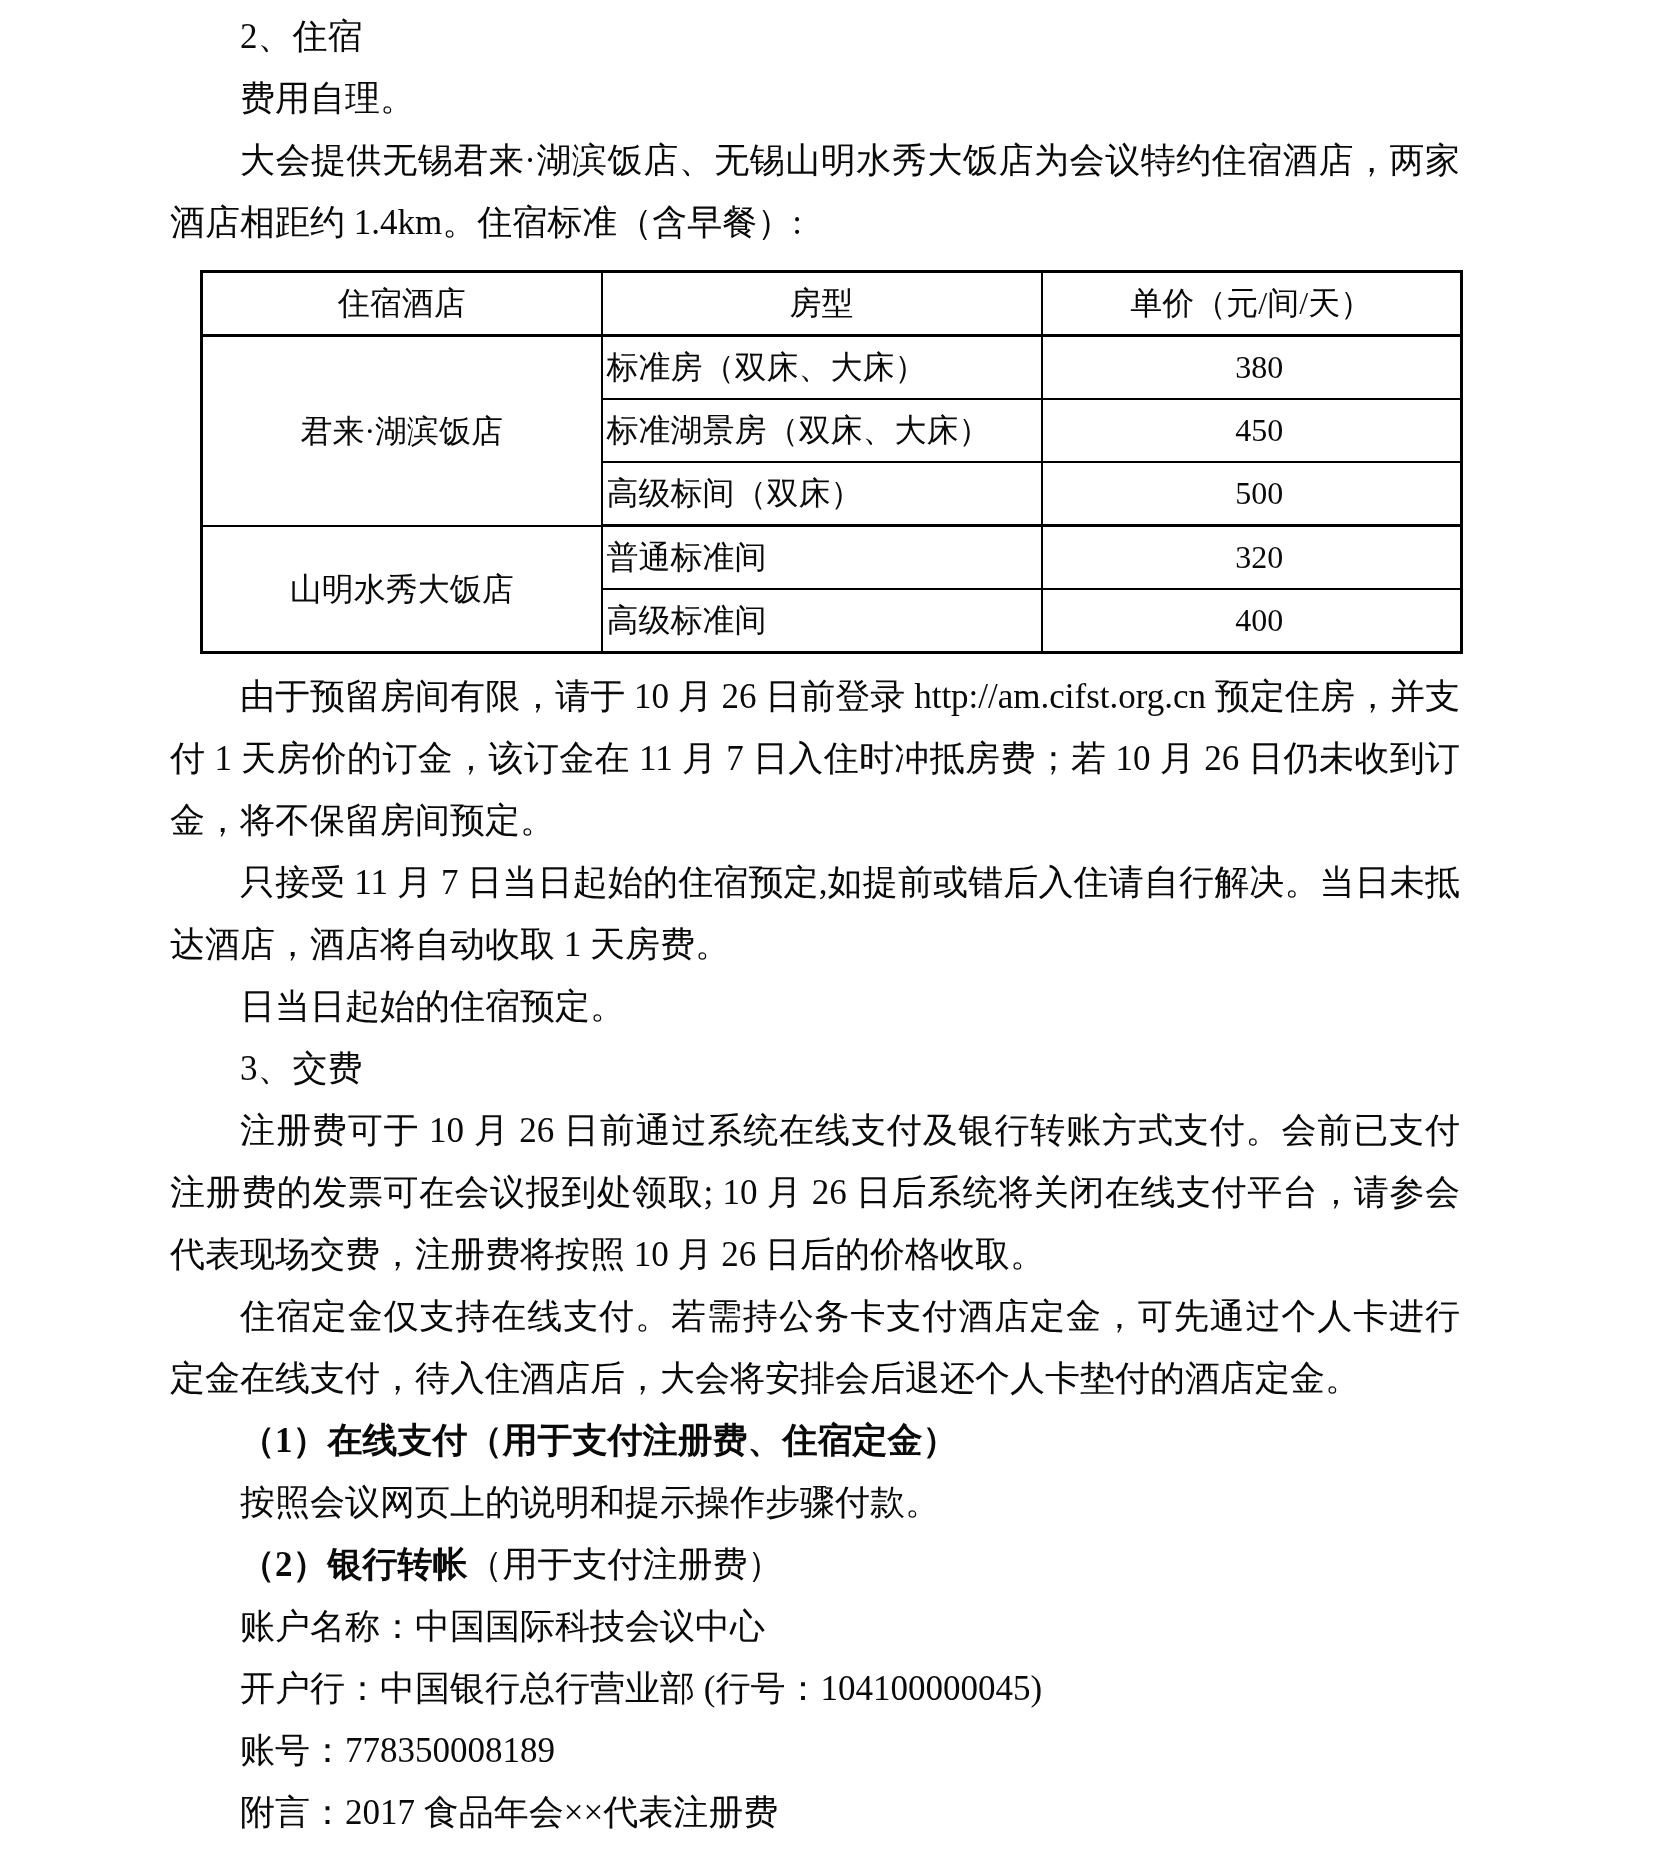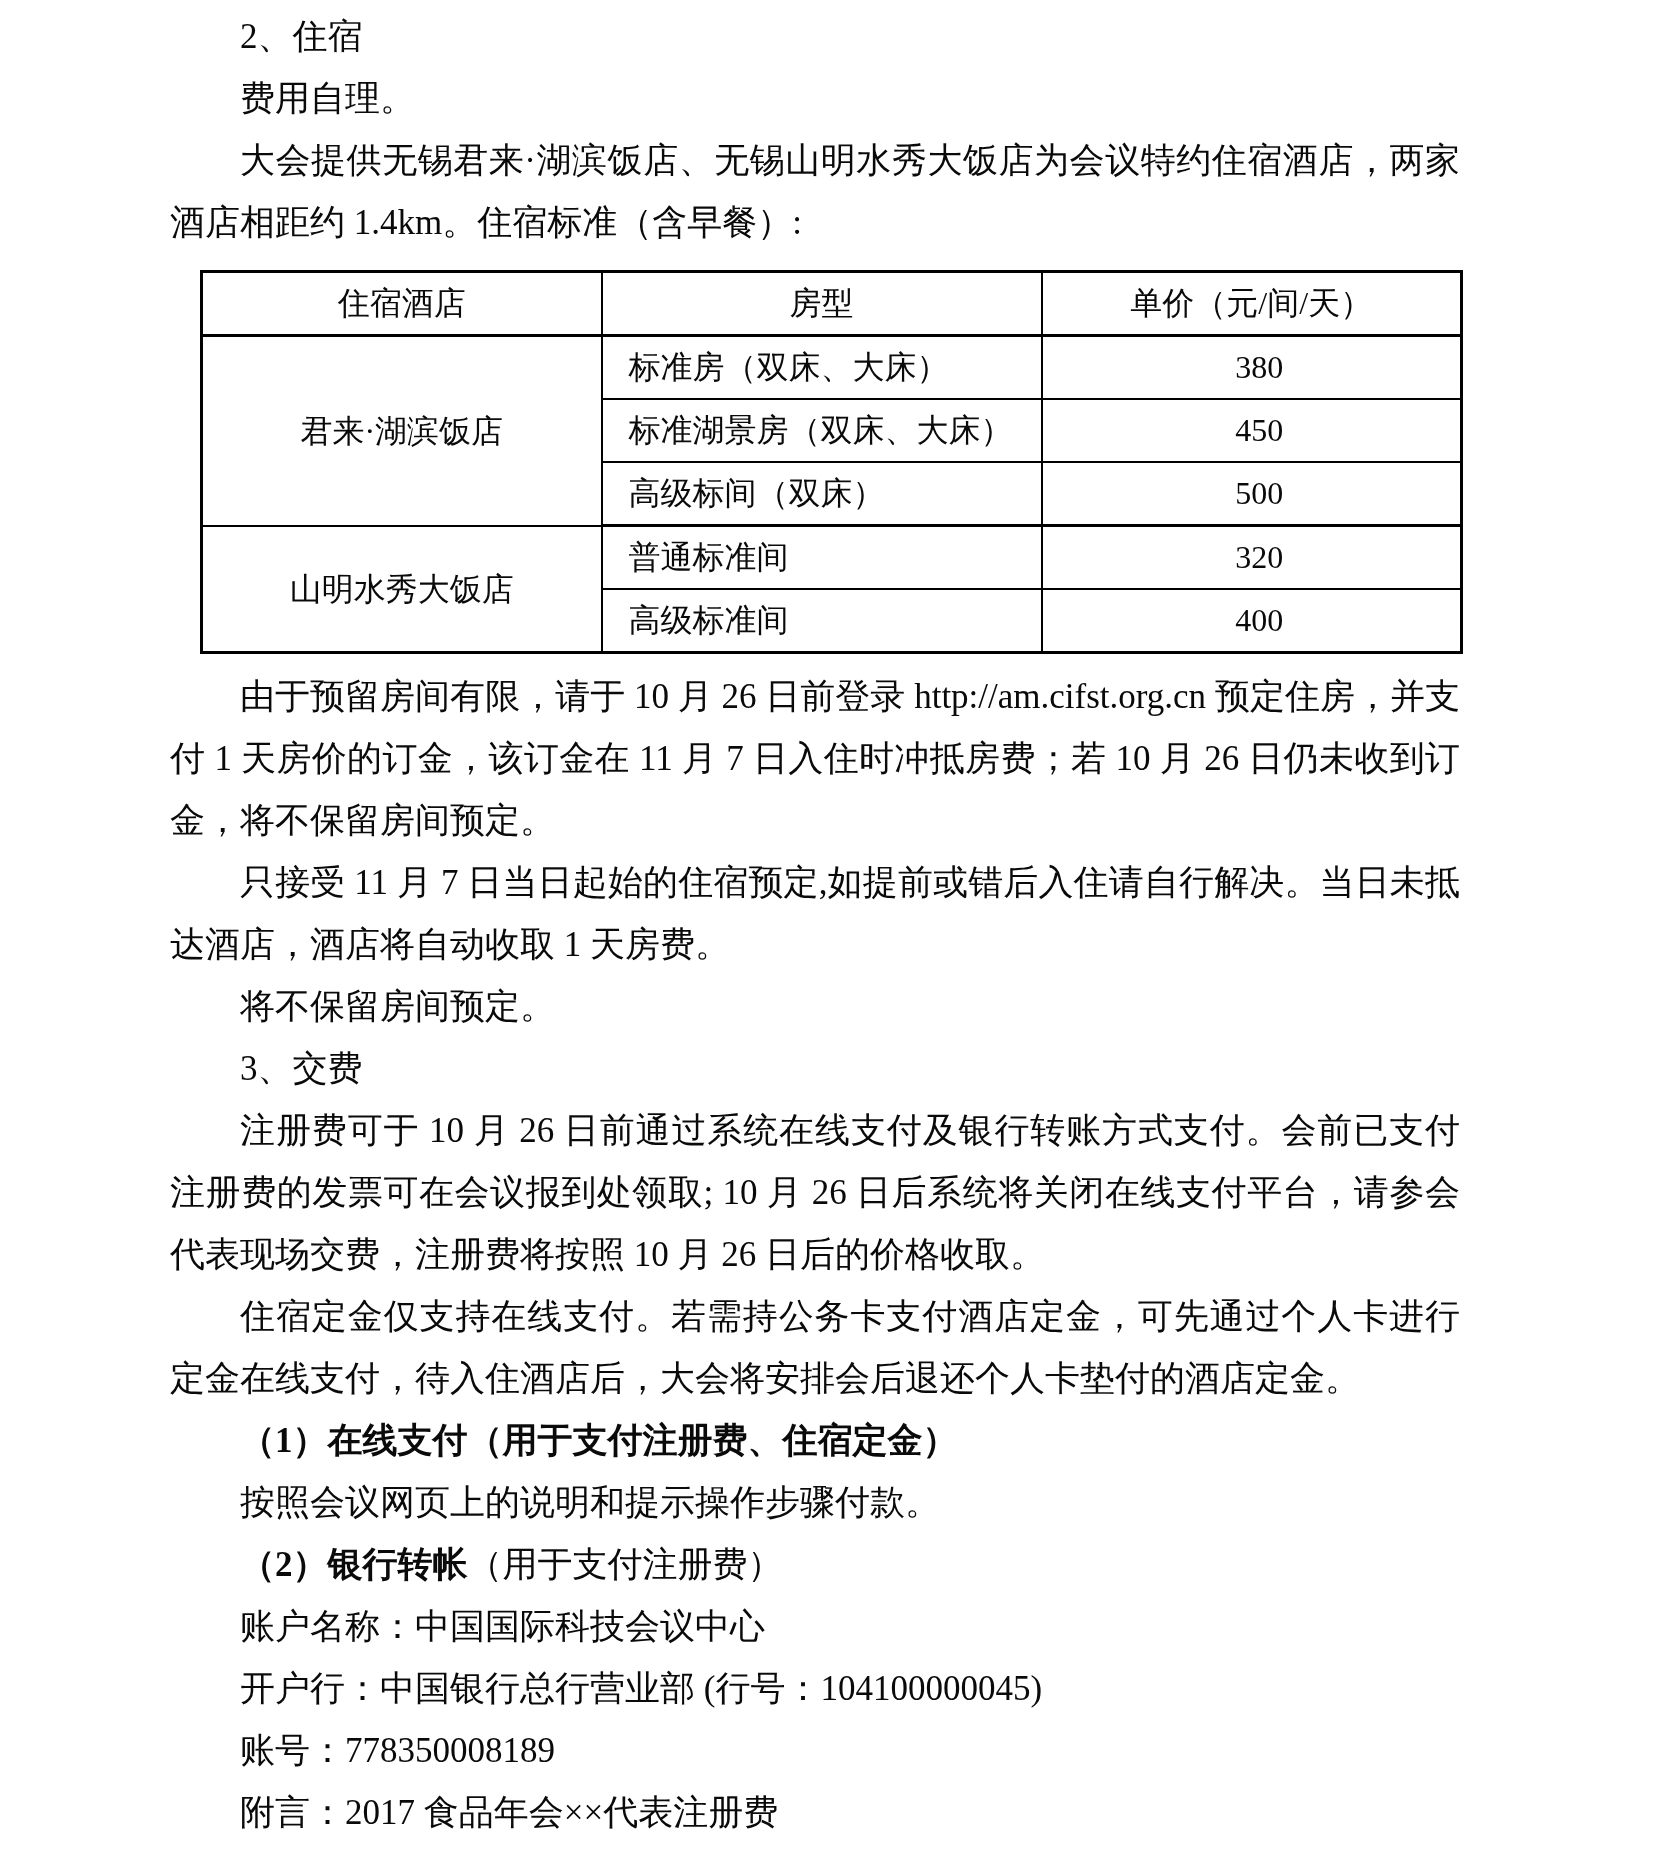--- a/index.html
+++ b/index.html
@@ -48,21 +48,21 @@
     height: 61px;
     padding: 0;
     vertical-align: middle;
     line-height: 1.2;
   }
   .price-table thead th {
     border-bottom: 3px solid #000;
     text-align: center;
   }
   .price-table td.hotel-cell { text-align: center; }
-  .price-table td.room-cell  { text-align: left; padding-left: 26px; }
+  .price-table td.room-cell  { text-align: left; padding-left: 4px; }
   .price-table td.price-cell { text-align: center; padding-left: 16px; }
   .price-table td.group-end  { border-bottom: 3px solid #000; }
 </style>
 </head>
 <body>
 
 <div class="doc">
 
   <h2>2、住宿</h2>
 
@@ -106,21 +106,21 @@
         <td class="room-cell">高级标准间</td>
         <td class="price-cell">400</td>
       </tr>
     </tbody>
   </table>
 
   <p>由于预留房间有限，请于 10 月 26 日前登录 http://am.cifst.org.cn 预定住房，并支付 1 天房价的订金，该订金在 11 月 7 日入住时冲抵房费；若 10 月 26 日仍未收到订金，将不保留房间预定。</p>
 
   <p>只接受 11 月 7 日当日起始的住宿预定,如提前或错后入住请自行解决。当日未抵达酒店，酒店将自动收取 1 天房费。</p>
 
-  <p>将不保留房间预定。</p>
+  <p>日当日起始的住宿预定。</p>
 
   <h2>3、交费</h2>
 
   <p>注册费可于 10 月 26 日前通过系统在线支付及银行转账方式支付。会前已支付注册费的发票可在会议报到处领取; 10 月 26 日后系统将关闭在线支付平台，请参会代表现场交费，注册费将按照 10 月 26 日后的价格收取。</p>
 
   <p>住宿定金仅支持在线支付。若需持公务卡支付酒店定金，可先通过个人卡进行定金在线支付，待入住酒店后，大会将安排会后退还个人卡垫付的酒店定金。</p>
 
   <h3 class="bold-all">（1）在线支付（用于支付注册费、住宿定金）</h3>
 
   <p>按照会议网页上的说明和提示操作步骤付款。</p>

